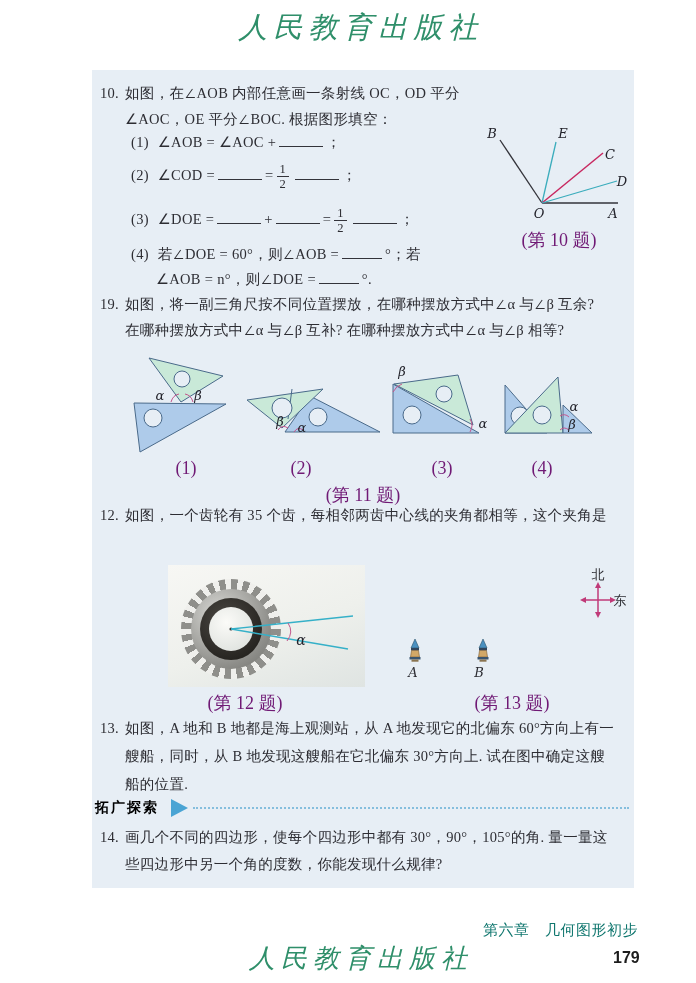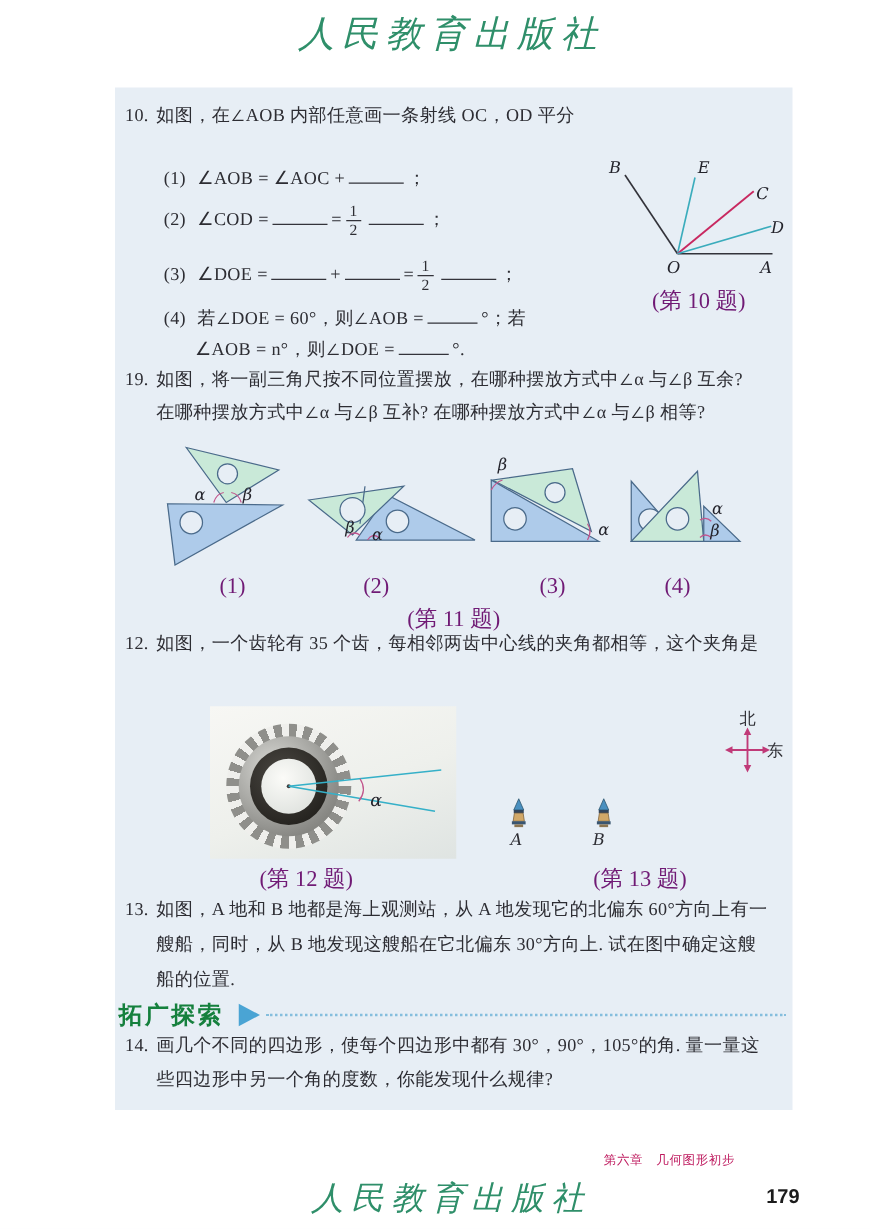--- a/index.html
+++ b/index.html
@@ -28,45 +28,46 @@
   .gear-teeth { left:89px; top:509px; width:100px; height:100px;
     background:repeating-conic-gradient(#8f8f8b 0deg 8deg, #efefec 8deg 15deg); }
   .gear-body { left:99px; top:519px; width:80px; height:80px;
     background:radial-gradient(circle at 35% 32%, #d9d9d5, #8c8c88 70%, #6f6f6b); }
   .gear-ring { left:108px; top:528px; width:62px; height:62px;
     background:radial-gradient(circle at 40% 35%, #4a4742, #262420 75%); }
   .gear-hole { left:117px; top:537px; width:44px; height:44px;
     background:radial-gradient(circle at 40% 35%, #fbfbf8, #d9ddd9); }
   .ovl { position:absolute; }
   .section { position:absolute; left:3px; top:729px; width:534px; display:flex; align-items:center; }
-  .section-title { font-family:"Liberation Sans", sans-serif; font-weight:bold; font-size:19px;
-                   color:#15803d; letter-spacing:2px; white-space:nowrap; }
+  .section-title { font-family:"Liberation Sans", sans-serif; font-weight:bold; font-size:14px;
+                   color:#000000; letter-spacing:2px; white-space:nowrap; }
   .section-arrow { width:0; height:0; border-left:17px solid #4aa4d4;
                    border-top:9px solid transparent; border-bottom:9px solid transparent; margin-left:12px; }
   .section-dots { flex:1; border-top:2px dotted #85bedd; margin-left:5px; height:0; }
-  .footer-chapter { position:absolute; left:483px; top:921px; font-size:10px; color:#be185d;
+  .footer-chapter { position:absolute; left:483px; top:921px; font-size:15px; color:#0f766e;
                     font-family:"Liberation Sans", sans-serif; letter-spacing:0.5px; white-space:nowrap; }
   .footer-page { position:absolute; left:613px; top:916px; font-size:16px; font-weight:bold;
                  color:#1c1c1c; font-family:"Liberation Sans", sans-serif;margin-top:33px; }
   .lh-label { position:absolute; transform:translateX(-50%); font-style:italic; font-size:13px;
               font-family:"DejaVu Serif", serif; }
   svg text.dlab { font:italic 13px "DejaVu Serif", serif; fill:#23232b; }
   svg text.greek { font:italic 13px "DejaVu Serif", serif; fill:#23232b; }
   svg text.cjk { font:13px "Liberation Serif", serif; fill:#2d2d33; }
 </style>
 </head>
 <body>
 
 <div class="page">
 
   <div class="logo logo-top">人民教育出版社</div>
 
   <div class="panel">
 
     <div class="bl" style="left:8px;top:13px"><span class="pnum">10.</span><span>如图，在∠AOB 内部任意画一条射线 OC，OD 平分</span></div>
+    <div class="bl" style="left:33px;top:39px">∠AOC，OE 平分∠BOC. 根据图形填空：</div>
     <div class="bl" style="left:39px;top:62px"><span class="ilabel">(1)</span><span>∠AOB = ∠AOC +</span><span class="blank"></span><span>；</span></div>
     <div class="bl" style="left:39px;top:92px"><span class="ilabel">(2)</span><span>∠COD =</span><span class="blank"></span><span>=</span><span class="frac"><span class="fn">1</span><span class="fd">2</span></span><span class="blank"></span><span>；</span></div>
     <div class="bl" style="left:39px;top:136px"><span class="ilabel">(3)</span><span>∠DOE =</span><span class="blank"></span><span>+</span><span class="blank"></span><span>=</span><span class="frac"><span class="fn">1</span><span class="fd">2</span></span><span class="blank"></span><span>；</span></div>
     <div class="bl" style="left:39px;top:174px"><span class="ilabel">(4)</span><span>若∠DOE = 60°，则∠AOB =</span><span class="blank blank-sm"></span><span>°；若</span></div>
     <div class="bl" style="left:64px;top:199px"><span>∠AOB = n°，则∠DOE =</span><span class="blank blank-sm"></span><span>°.</span></div>
 
     <svg class="ovl" style="left:386px;top:56px" width="154" height="98" viewBox="0 0 154 98">
       <line x1="64" y1="77" x2="140" y2="77" stroke="#33333a" stroke-width="1.3"></line>
       <line x1="64" y1="77" x2="22" y2="14" stroke="#33333a" stroke-width="1.3"></line>
       <line x1="64" y1="77" x2="78" y2="16" stroke="#3aacbc" stroke-width="1.3"></line>

